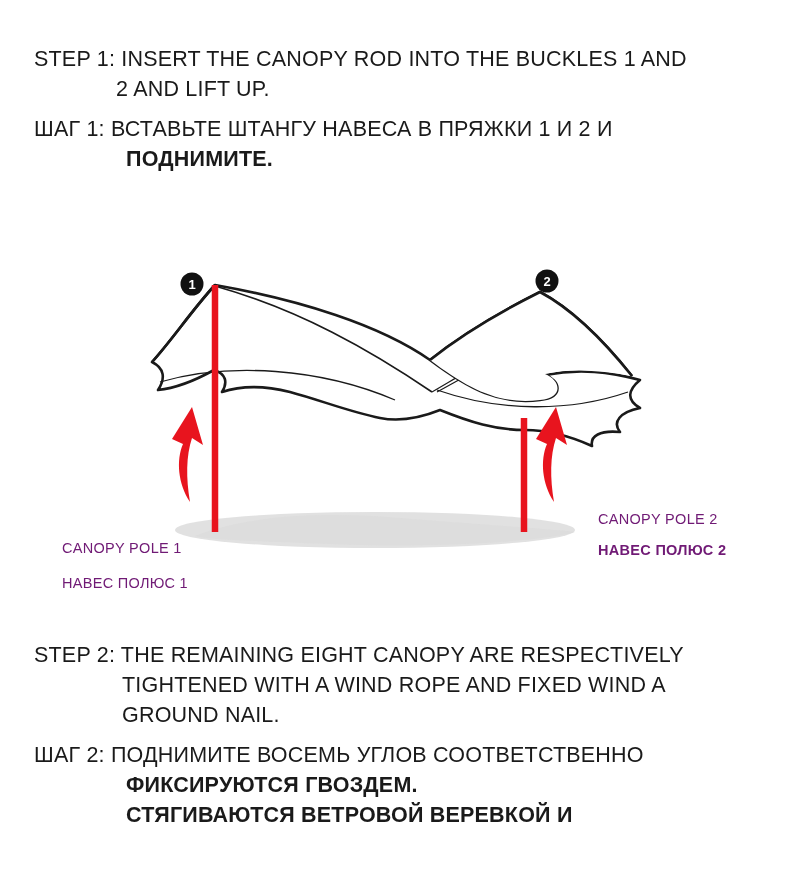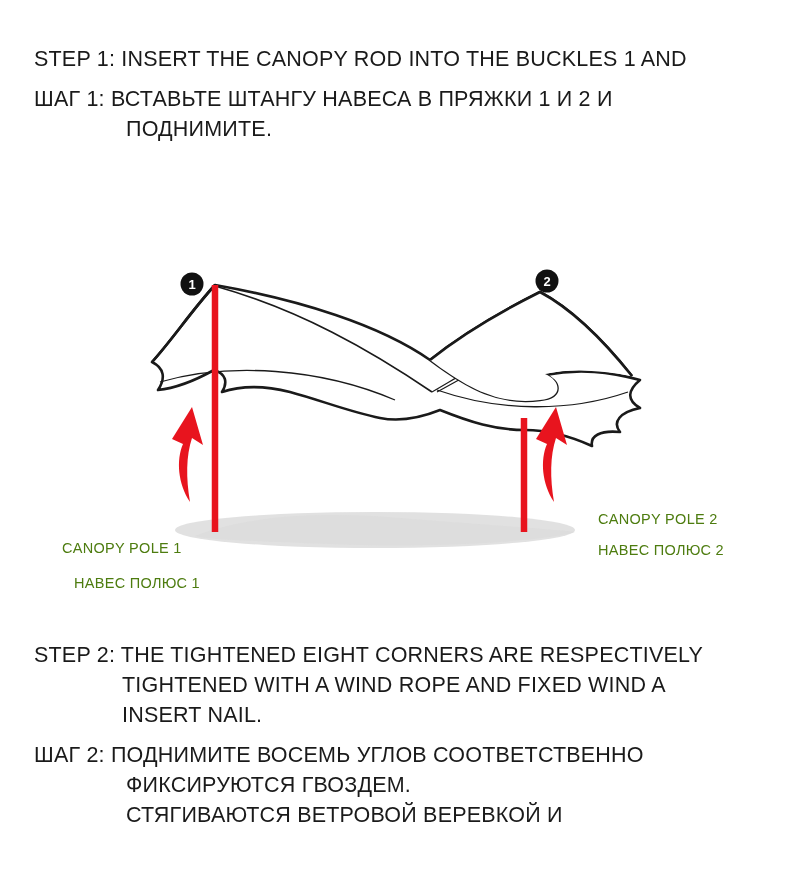--- a/index.html
+++ b/index.html
@@ -38,61 +38,62 @@
     display: block;
     font-size: 21.5px;
     line-height: 30px;
     letter-spacing: 0.2px;
     white-space: pre;
   }
   .step-block {
     margin-bottom: 10px;
   }
   .indent-1 { padding-left: 82px; }
-  .indent-2 { padding-left: 92px; }
+  .indent-2 { padding-left: 92px; font-weight: bold; }
   .indent-3 { padding-left: 88px; }
 
   
   .diagram {
     position: absolute;
     left: 0;
     top: 240px;
     width: 800px;
     height: 380px;
   }
   .diagram svg {
     display: block;
   }
 
   .label {
     position: absolute;
     font-size: 14.5px;
     letter-spacing: 0.3px;
-    color: #4d7c0f;
+    color: #701a75;
     white-space: nowrap;
   }
   .label-pole1-a { left: 62px; top: 540px; }
-  .label-pole1-b { left: 62px; top: 575px; margin-left: 12px; }
+  .label-pole1-b { left: 62px; top: 575px; }
   .label-pole2-a { left: 598px; top: 511px; }
-  .label-pole2-b { left: 598px; top: 542px; }
+  .label-pole2-b { left: 598px; top: 542px; font-weight: bold; }
 
   .badge-num {
     font-size: 13px;
     font-weight: bold;
     fill: #ffffff;
   }
 </style>
 </head>
 <body>
 
 <div class="page">
 
   <div class="instructions-top">
     <div class="step-block">
       <span class="step-line">STEP 1: INSERT THE CANOPY ROD INTO THE BUCKLES 1 AND</span>
+      <span class="step-line indent-1">2 AND LIFT UP.</span>
     </div>
     <div class="step-block">
       <span class="step-line">ШАГ 1: ВСТАВЬТЕ ШТАНГУ НАВЕСА В ПРЯЖКИ 1 И 2 И</span>
       <span class="step-line indent-2">ПОДНИМИТЕ.</span>
     </div>
   </div>
 
   <div class="diagram">
     <svg width="800" height="380" viewBox="0 0 800 380" xmlns="http://www.w3.org/2000/svg">
 
@@ -149,23 +150,23 @@
     </svg>
   </div>
 
   <div class="label label-pole1-a">CANOPY POLE 1</div>
   <div class="label label-pole1-b">НАВЕС ПОЛЮС 1</div>
   <div class="label label-pole2-a">CANOPY POLE 2</div>
   <div class="label label-pole2-b">НАВЕС ПОЛЮС 2</div>
 
   <div class="instructions-bottom">
     <div class="step-block">
-      <span class="step-line">STEP 2: THE TIGHTENED EIGHT CORNERS ARE RESPECTIVELY</span>
+      <span class="step-line">STEP 2: THE REMAINING EIGHT CANOPY ARE RESPECTIVELY</span>
       <span class="step-line indent-3">TIGHTENED WITH A WIND ROPE AND FIXED WIND A</span>
-      <span class="step-line indent-3">INSERT NAIL.</span>
+      <span class="step-line indent-3">GROUND NAIL.</span>
     </div>
     <div class="step-block">
       <span class="step-line">ШАГ 2: ПОДНИМИТЕ ВОСЕМЬ УГЛОВ СООТВЕТСТВЕННО</span>
       <span class="step-line indent-2">ФИКСИРУЮТСЯ ГВОЗДЕМ.</span>
       <span class="step-line indent-2">СТЯГИВАЮТСЯ ВЕТРОВОЙ ВЕРЕВКОЙ И</span>
     </div>
   </div>
 
 </div>
 

